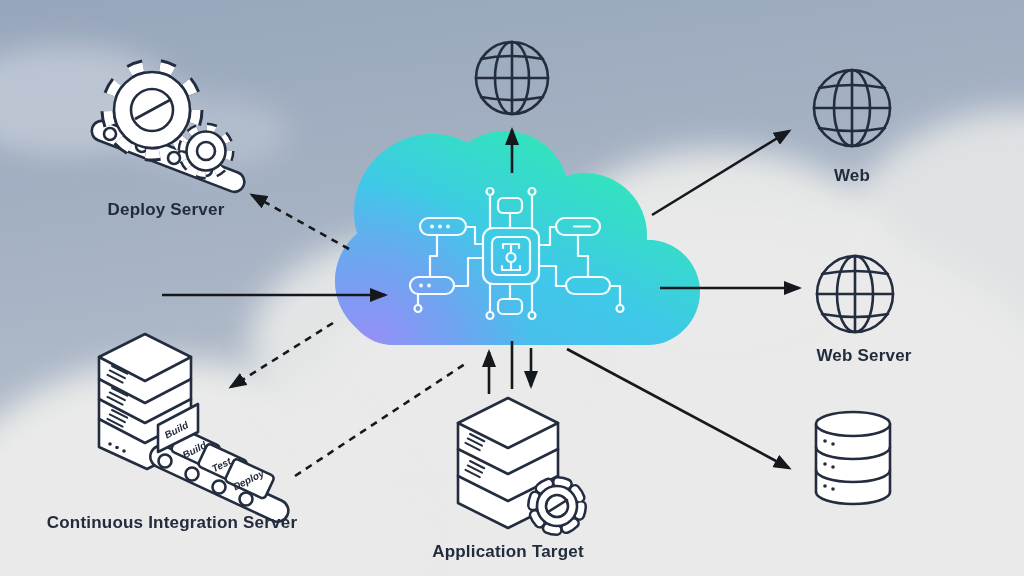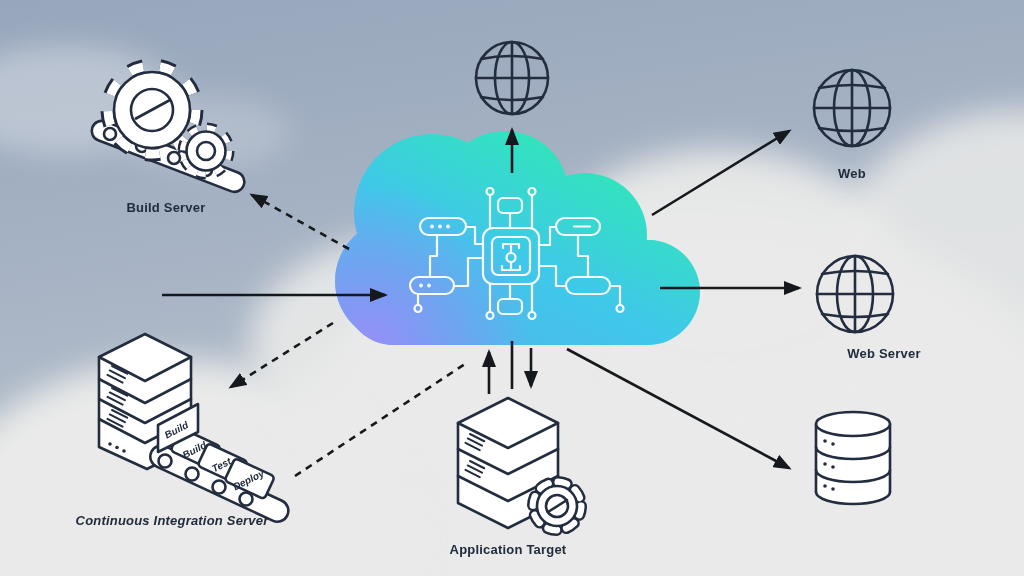--- a/index.html
+++ b/index.html
@@ -5,21 +5,21 @@
   html,body{margin:0;padding:0;background:#888;}
   .stage{
     position:relative;width:1024px;height:576px;overflow:hidden;
     font-family:"Liberation Sans",sans-serif;
     background:linear-gradient(172deg,#97a6bc 0%,#a3b0c2 30%,#aeb9c8 55%,#bcc3cd 80%,#c6cbd2 100%);
   }
   .bgc{position:absolute;border-radius:50%;background:#e9eae9;filter:blur(16px);}
   .bgc.soft{background:#ccd3dd;filter:blur(14px);}
   svg.scene{position:absolute;left:0;top:0;}
   .label{
-    position:absolute;color:#222c3d;font-weight:700;font-size:13px;
+    position:absolute;color:#222c3d;font-weight:700;font-size:17px;
     text-align:center;letter-spacing:.2px;white-space:nowrap;
   }
   .belt-text{font:italic 700 10px "Liberation Sans",sans-serif;fill:#222c3d;}
 </style>
 </head>
 <body>
 
 <div class="stage">
 
   <div class="bgc soft" style="left:-50px;top:45px;width:230px;height:110px;opacity:.65;"></div>
@@ -247,18 +247,18 @@
         <circle cx="825" cy="441" r="1.8"></circle>
           <circle cx="833" cy="444" r="1.8"></circle>
         <circle cx="825" cy="464" r="1.8"></circle>
           <circle cx="833" cy="467" r="1.8"></circle>
         <circle cx="825" cy="486" r="1.8"></circle>
           <circle cx="833" cy="489" r="1.8"></circle>
       </g>
     </g>
   </svg>
 
-  <div class="label" style="left:46px;top:200px;width:240px;">Build Server</div>
-  <div class="label" style="left:12px;top:513px;width:320px;font-style:italic;">Continuous Integration Server</div>
+  <div class="label" style="left:46px;top:200px;width:240px;">Deploy Server</div>
+  <div class="label" style="left:12px;top:513px;width:320px;">Continuous Integration Server</div>
   <div class="label" style="left:388px;top:542px;width:240px;">Application Target</div>
   <div class="label" style="left:732px;top:166px;width:240px;">Web</div>
-  <div class="label" style="left:764px;top:346px;width:240px;">Web Server</div>
+  <div class="label" style="left:744px;top:346px;width:240px;">Web Server</div>
 </div>
 
 </body></html>

